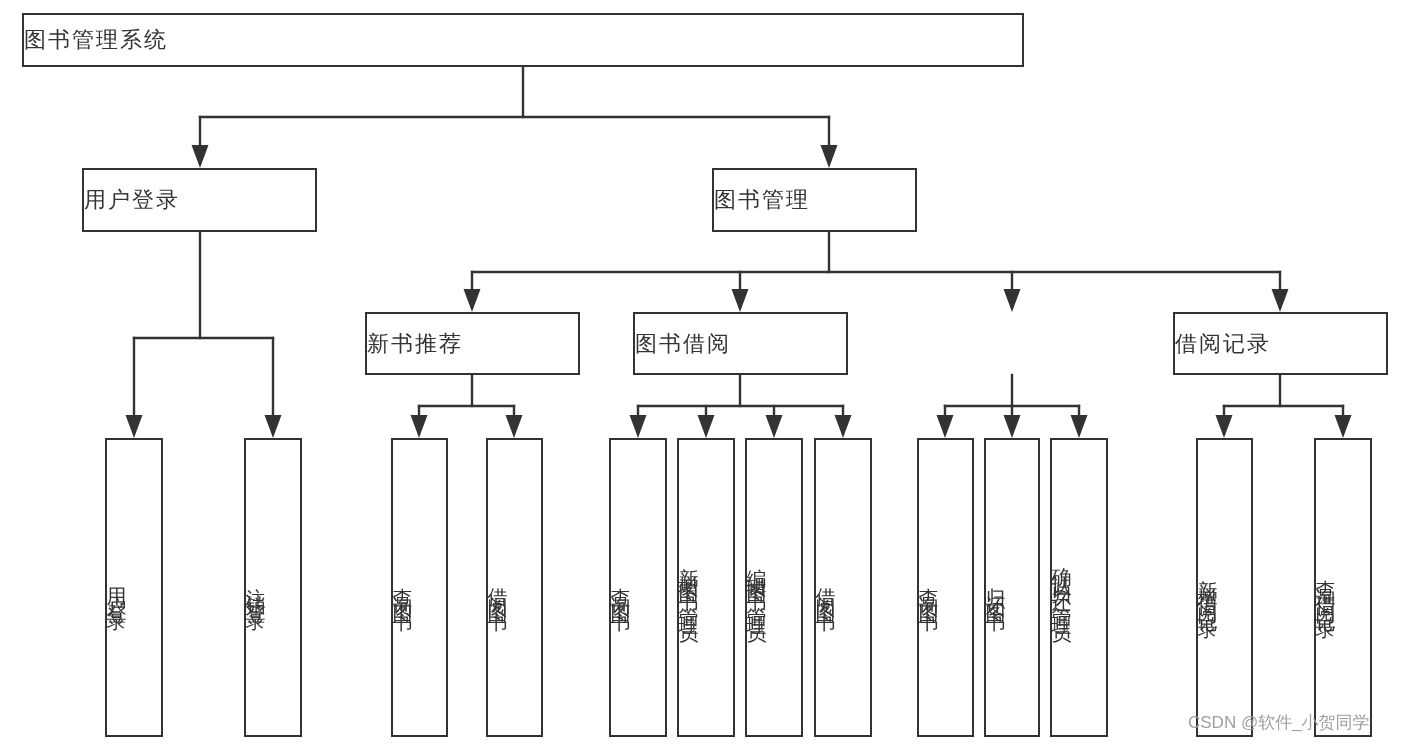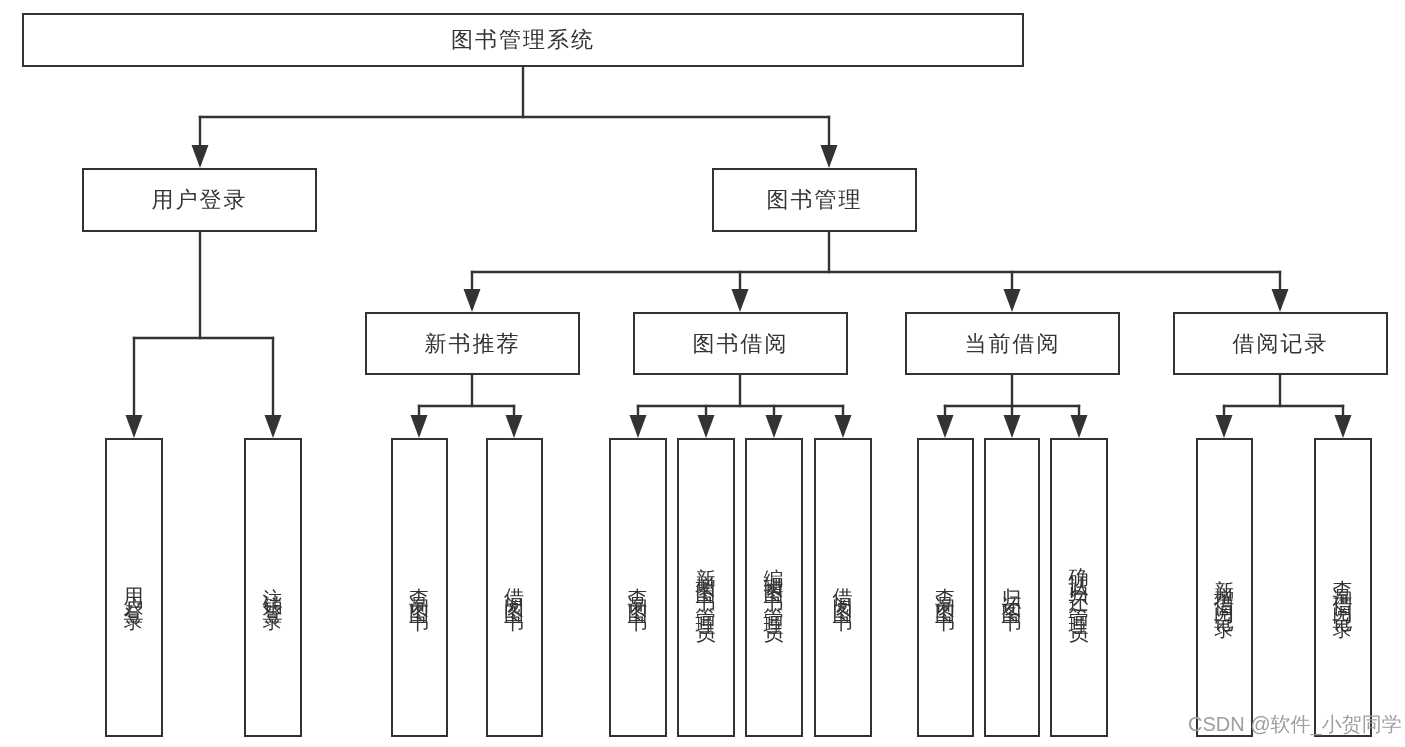--- a/index.html
+++ b/index.html
@@ -24,42 +24,41 @@
     height: 747px;
     pointer-events: none;
   }
   .node {
     position: absolute;
     box-sizing: border-box;
     background: var(--boxfill, #ffffff);
     border: 2.5px solid var(--line, #333333);
     display: flex;
     align-items: center;
-    justify-content: center;
     color: var(--text, #333333);
     z-index: 2;
   }
   .node.hbox span {
     font-size: 22px;
     letter-spacing: 2px;
     white-space: nowrap;
   }
   .node.vbox span {
     writing-mode: vertical-rl;
     text-orientation: mixed;
     font-size: 20px;
     letter-spacing: 8px;
     line-height: 1;
     white-space: nowrap;
   }
   .watermark {
     position: absolute;
     left: 1188px;
     top: 711px;
-    font-size: 20px;
+    font-size: 17px;
     color: var(--wm, #9e9e9e);
     white-space: nowrap;
     z-index: 5;
   }
 </style>
 </head>
 <body>
 
 <div class="canvas">
 
@@ -142,23 +141,20 @@
   <div class="node hbox" style="left:712px;top:168px;width:205px;height:64px">
     <span>图书管理</span>
   </div>
 
   <div class="node hbox" style="left:365px;top:312px;width:215px;height:63px">
     <span>新书推荐</span>
   </div>
   <div class="node hbox" style="left:633px;top:312px;width:215px;height:63px">
     <span>图书借阅</span>
   </div>
-  <div class="node hbox" style="left:905px;top:312px;width:215px;height:63px">
-    <span>当前借阅</span>
-  </div>
   <div class="node hbox" style="left:1173px;top:312px;width:215px;height:63px">
     <span>借阅记录</span>
   </div>
 
   <div class="node vbox" style="left:105px;top:438px;width:58px;height:299px">
     <span>用户登录</span>
   </div>
   <div class="node vbox" style="left:244px;top:438px;width:58px;height:299px">
     <span>注销登录</span>
   </div>

